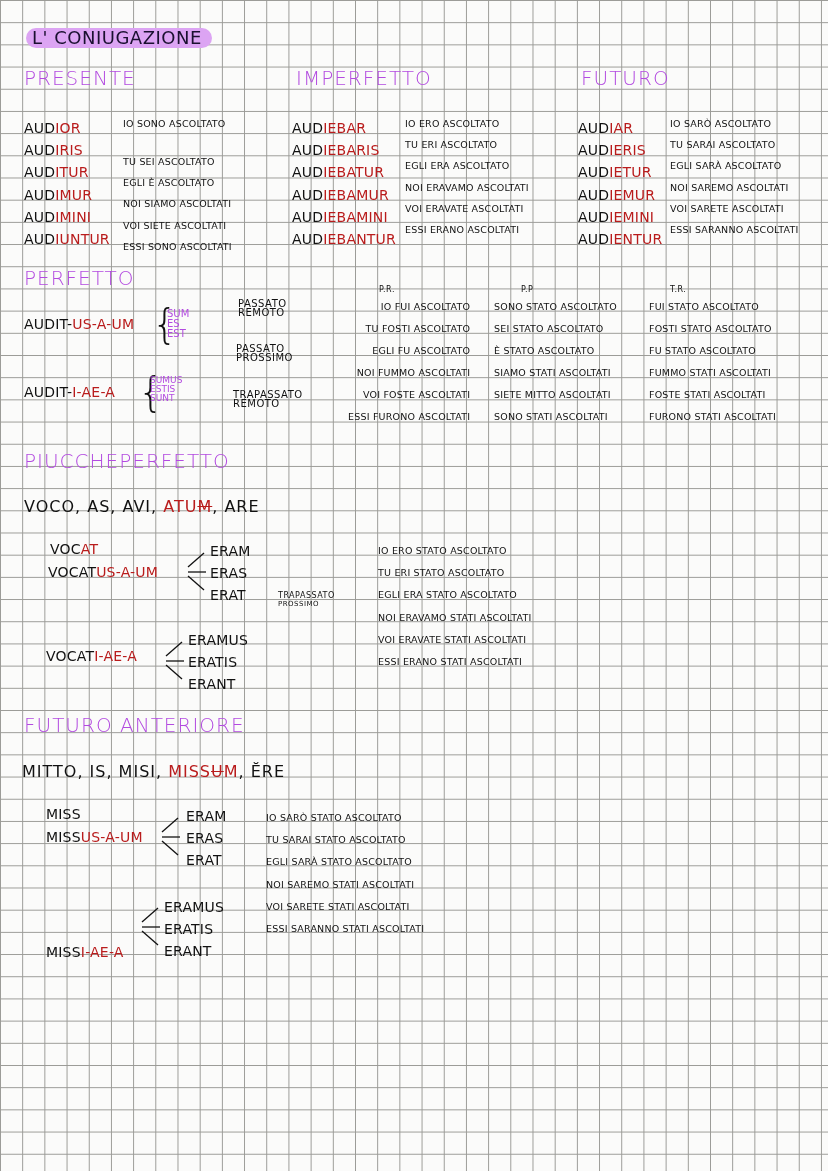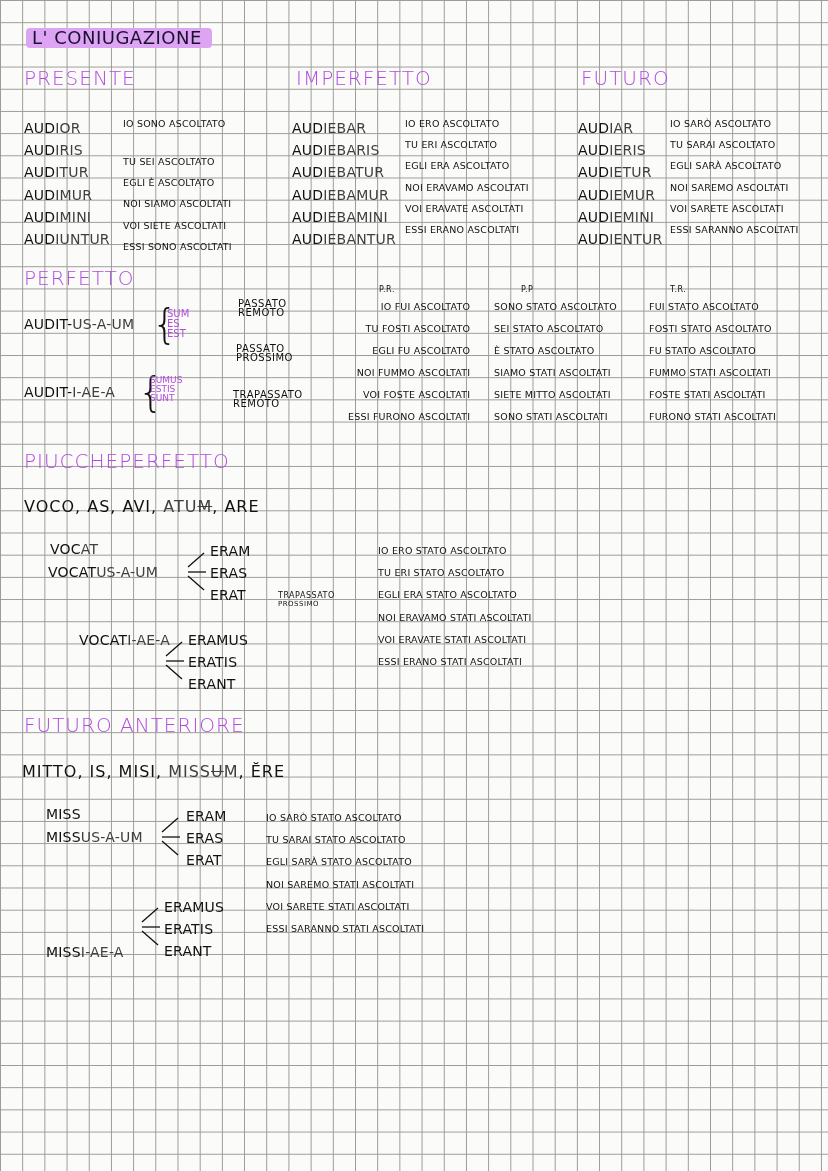--- a/index.html
+++ b/index.html
@@ -12,27 +12,27 @@
       background-size: 22.2px 22.2px;
       background-position: 0 0;
       font-family: "DejaVu Sans", sans-serif;
       color: #111;
     }
     .abs { position: absolute; white-space: nowrap; }
     .hand { font-family: "DejaVu Sans", sans-serif; text-transform: uppercase; letter-spacing: 0.3px; }
     .pink { color: #b34be0; }
     .title {
       font-size: 18px; letter-spacing: 0.5px; color: #1a1030;
-      background: #dca4f3; border-radius: 4px; padding: 0 10px 0 6px; line-height: 20px;
+      background: #dca4f3; border-radius: 10px; padding: 0 10px 0 6px; line-height: 20px;
     }
     .section {
       font-size: 20px; letter-spacing: 1px; color: #b34be0; font-weight: 300;
     }
     .stem { font-size: 14px; letter-spacing: 0.2px; color: #111; }
-    .stem .pink { color: #404040; }
+    .stem .pink { color: #b91c1c; }
     .small { font-size: 9.5px; color: #111; letter-spacing: 0.2px; }
     .tiny { font-size: 8px; color: #111; line-height: 9px; letter-spacing: 0.5px; }
     .rows div { height: 22.2px; line-height: 22.2px; }
     .brace { font-size: 40px; line-height: 40px; color: #111; font-weight: 200; }
     .mini-pink { font-size: 10px; line-height: 10px; color: #b34be0; }
   </style>
 </head>
 <body>
 
 <div class="abs hand title" style="left:26px; top:28px;">L' CONIUGAZIONE</div>
@@ -170,21 +170,21 @@
 <div class="abs rows pink" style="left:210px; top:540px;">
   <div class="stem pink">ERAM</div>
   <div class="stem pink">ERAS</div>
   <div class="stem pink">ERAT</div>
 </div>
 <div class="abs tiny" style="left:278px; top:591px;">
   <div>TRAPASSATO</div>
     <div style="font-size:7px">PROSSIMO</div>
 </div>
 
-<div class="abs stem" style="left:46px; top:632px;padding-left:33px;"><span>VOCAT</span><span class="pink">I-AE-A</span></div>
+<div class="abs stem" style="left:46px; top:648px;"><span>VOCAT</span><span class="pink">I-AE-A</span></div>
 <svg class="abs" style="left:164px; top:634px;" width="24" height="50">
   <line x1="2" y1="22" x2="18" y2="8" stroke="#111" stroke-width="1.3"></line>
   <line x1="2" y1="27" x2="20" y2="27" stroke="#111" stroke-width="1.3"></line>
   <line x1="2" y1="31" x2="18" y2="45" stroke="#111" stroke-width="1.3"></line>
 </svg>
 <div class="abs rows" style="left:188px; top:629px;">
   <div class="stem pink">ERAMUS</div>
   <div class="stem pink">ERATIS</div>
   <div class="stem pink">ERANT</div>
 </div>

